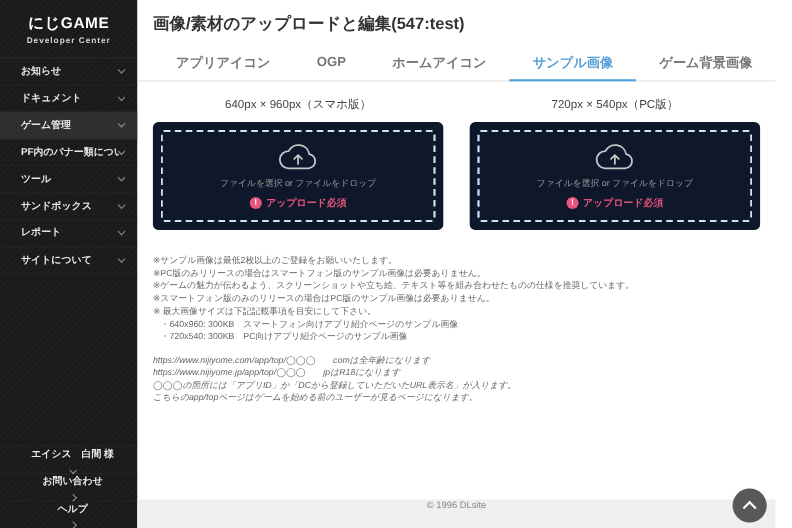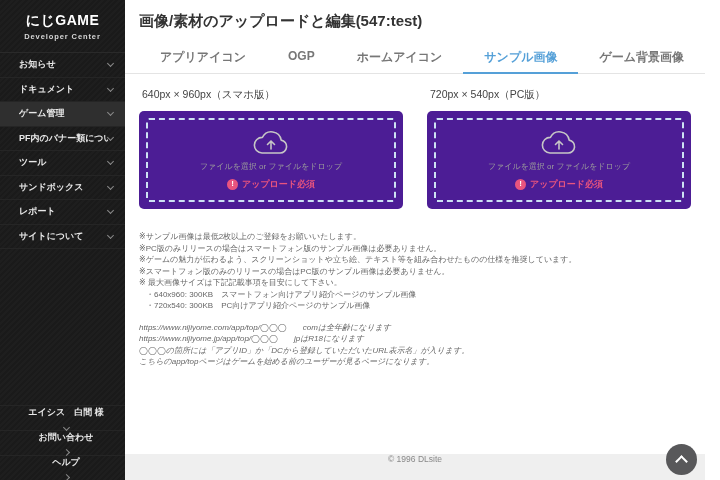--- a/index.html
+++ b/index.html
@@ -42,22 +42,22 @@
   .tabs { display: flex; margin-top: 12px; border-bottom: 1px solid #e4e4e4; padding-left: 14px; }
   .tab {
     font-size: 12px; font-weight: bold; color: #777;
     padding: 6px 21px 6px; border-bottom: 2px solid transparent;
     margin-bottom: -1px; cursor: pointer; white-space: nowrap;
   }
   .tab.active { color: #55a0d8; border-bottom-color: #55a0d8; }
 
   .columns { display: flex; gap: 24px; padding: 0 14px; margin-top: 10px; }
   .col { flex: 1; min-width: 0; }
-  .col-heading { font-size: 10.5px; color: #444; font-weight: normal; margin: 4px 3px 9px; }
-  .dropzone-outer { background: #4c1d95; border-radius: 5px; padding: 7px; height: 98px; }
+  .col-heading { font-size: 10.5px; color: #444; font-weight: normal; margin: 4px 16px 9px; text-align: center; }
+  .dropzone-outer { background: #0f172a; border-radius: 5px; padding: 7px; height: 98px; }
   .dropzone {
     height: 100%; border: 2px dashed #cde2f3; border-radius: 3px;
     display: flex; flex-direction: column; align-items: center; justify-content: center;
     cursor: pointer;
   }
   .drop-label { font-size: 8px; color: #9b9b9b; margin-top: 3px; }
   .required { display: flex; align-items: center; gap: 4px; margin-top: 6px; font-size: 9px; font-weight: bold; color: #e9547e; }
   .req-icon {
     width: 11px; height: 11px; border-radius: 50%; background: #e9547e;
     color: #fff; font-size: 8px; font-weight: bold; line-height: 1;

